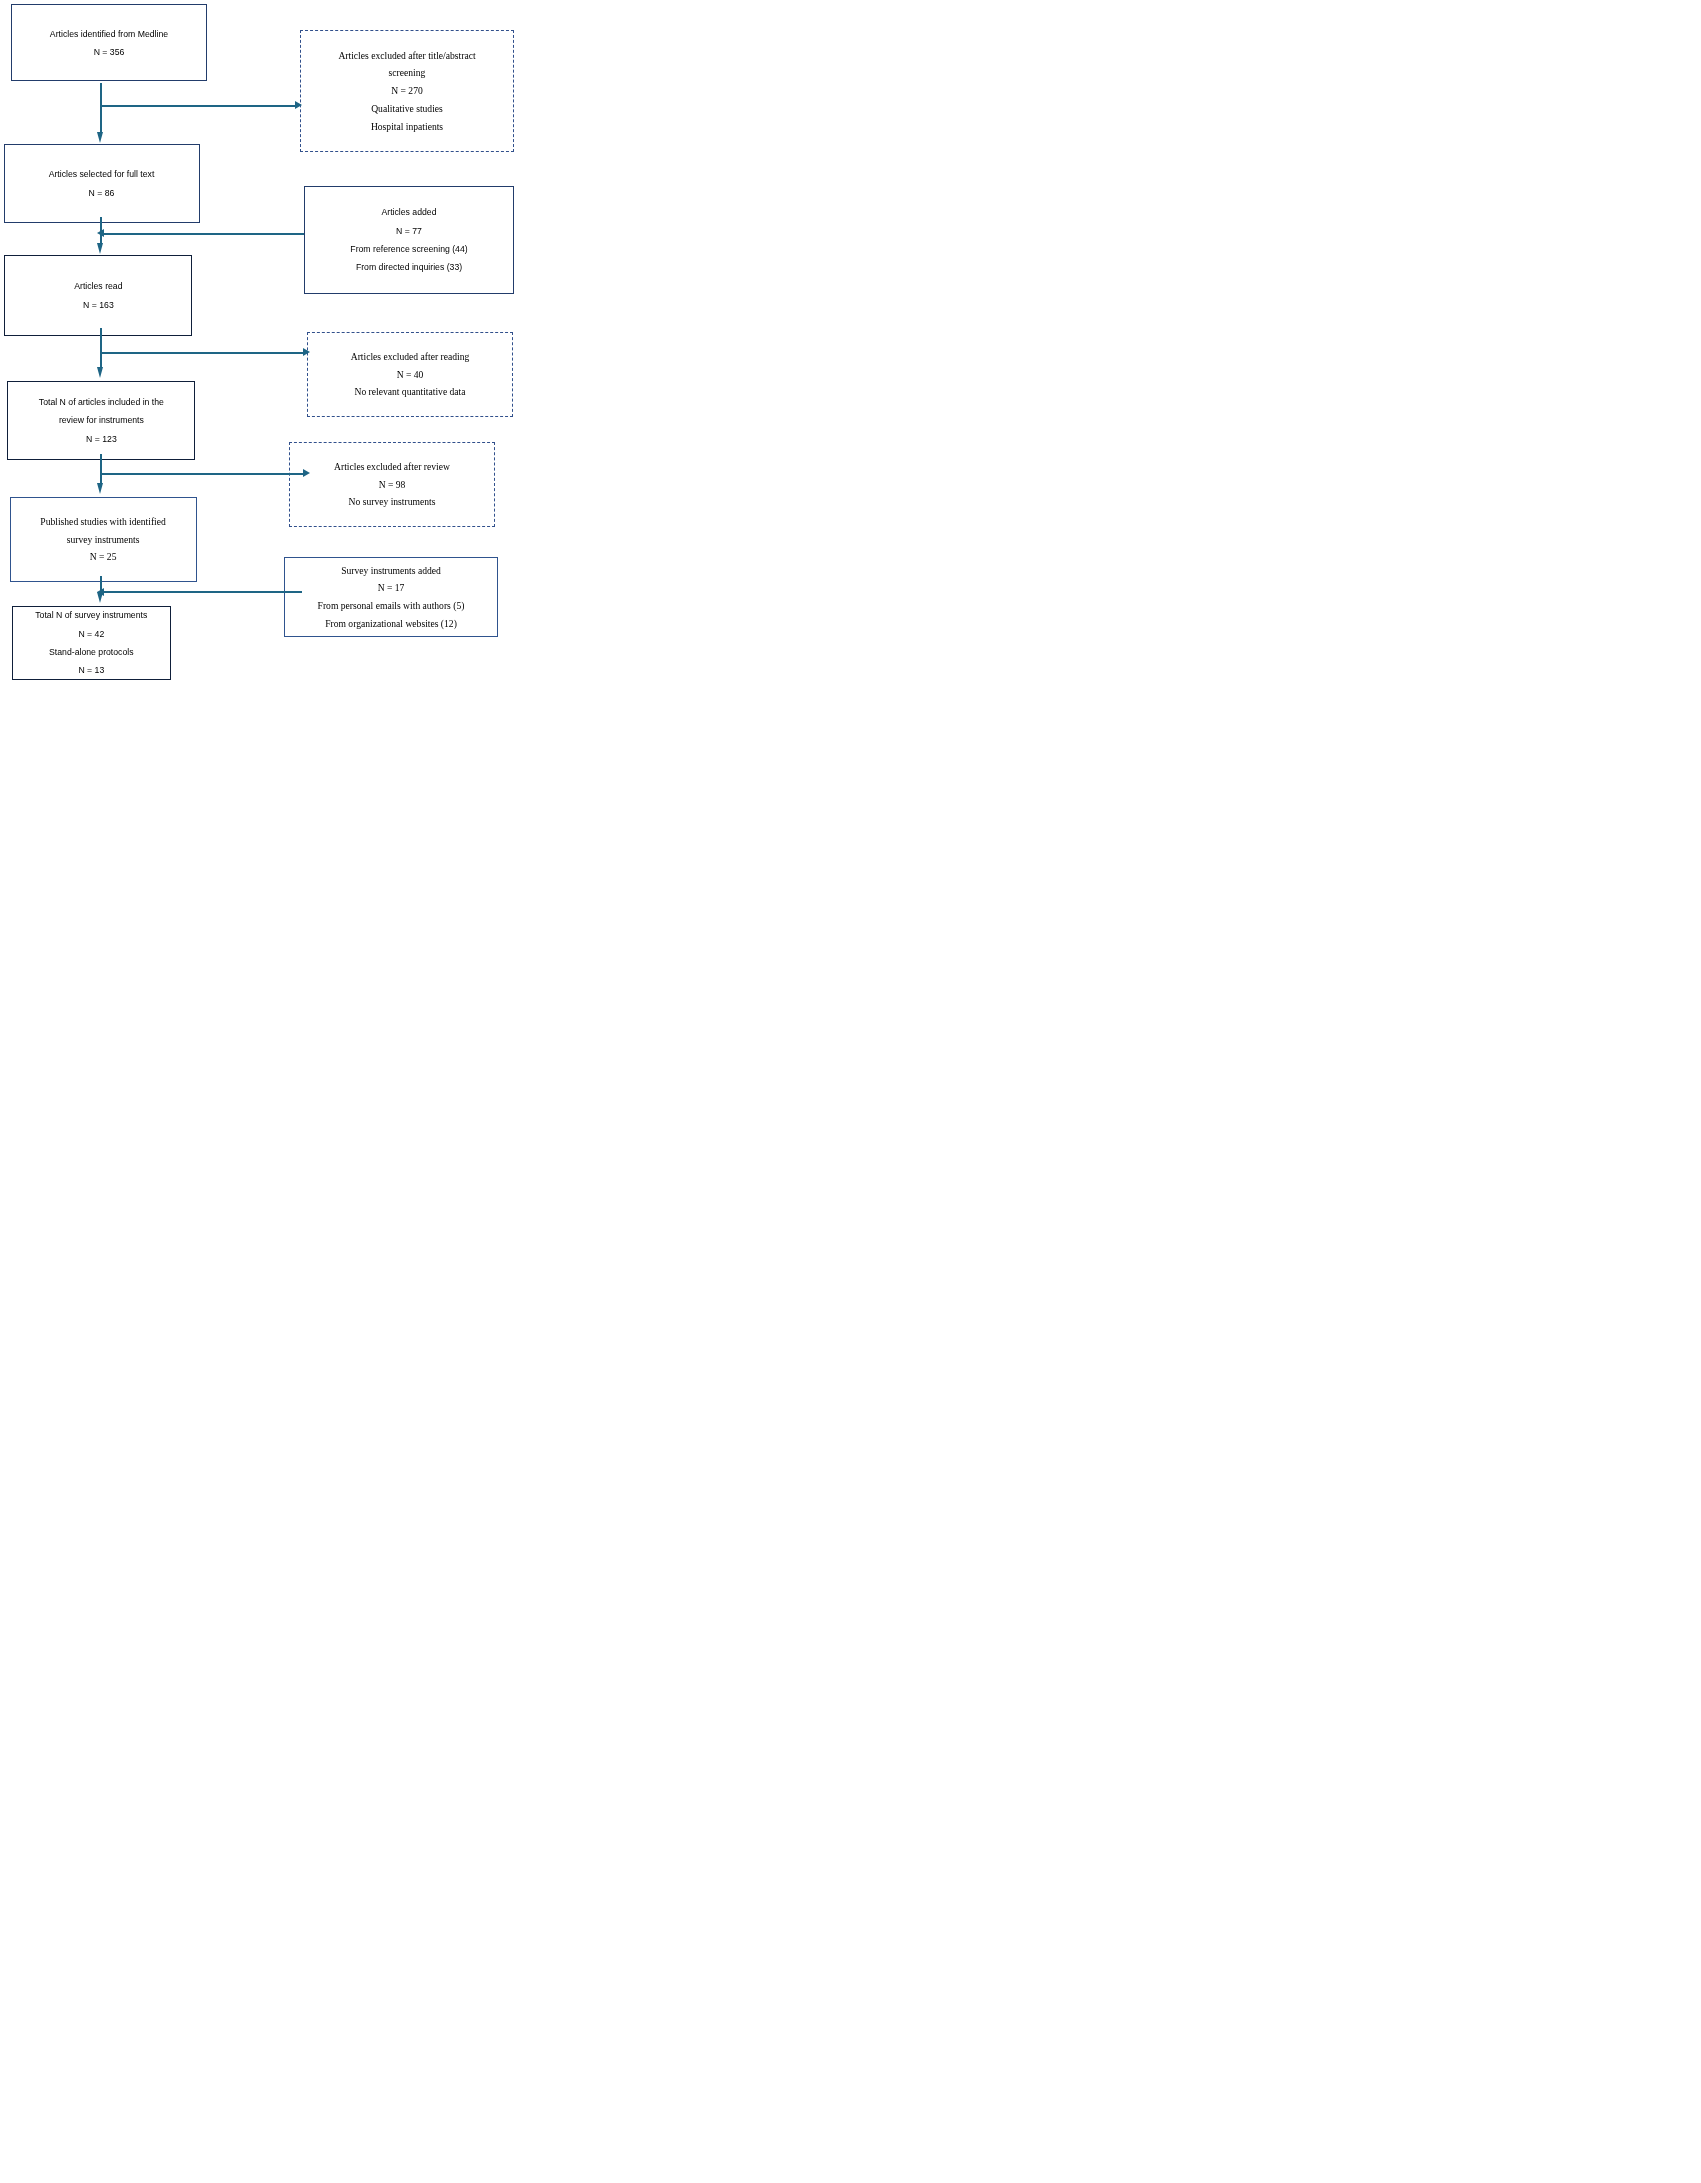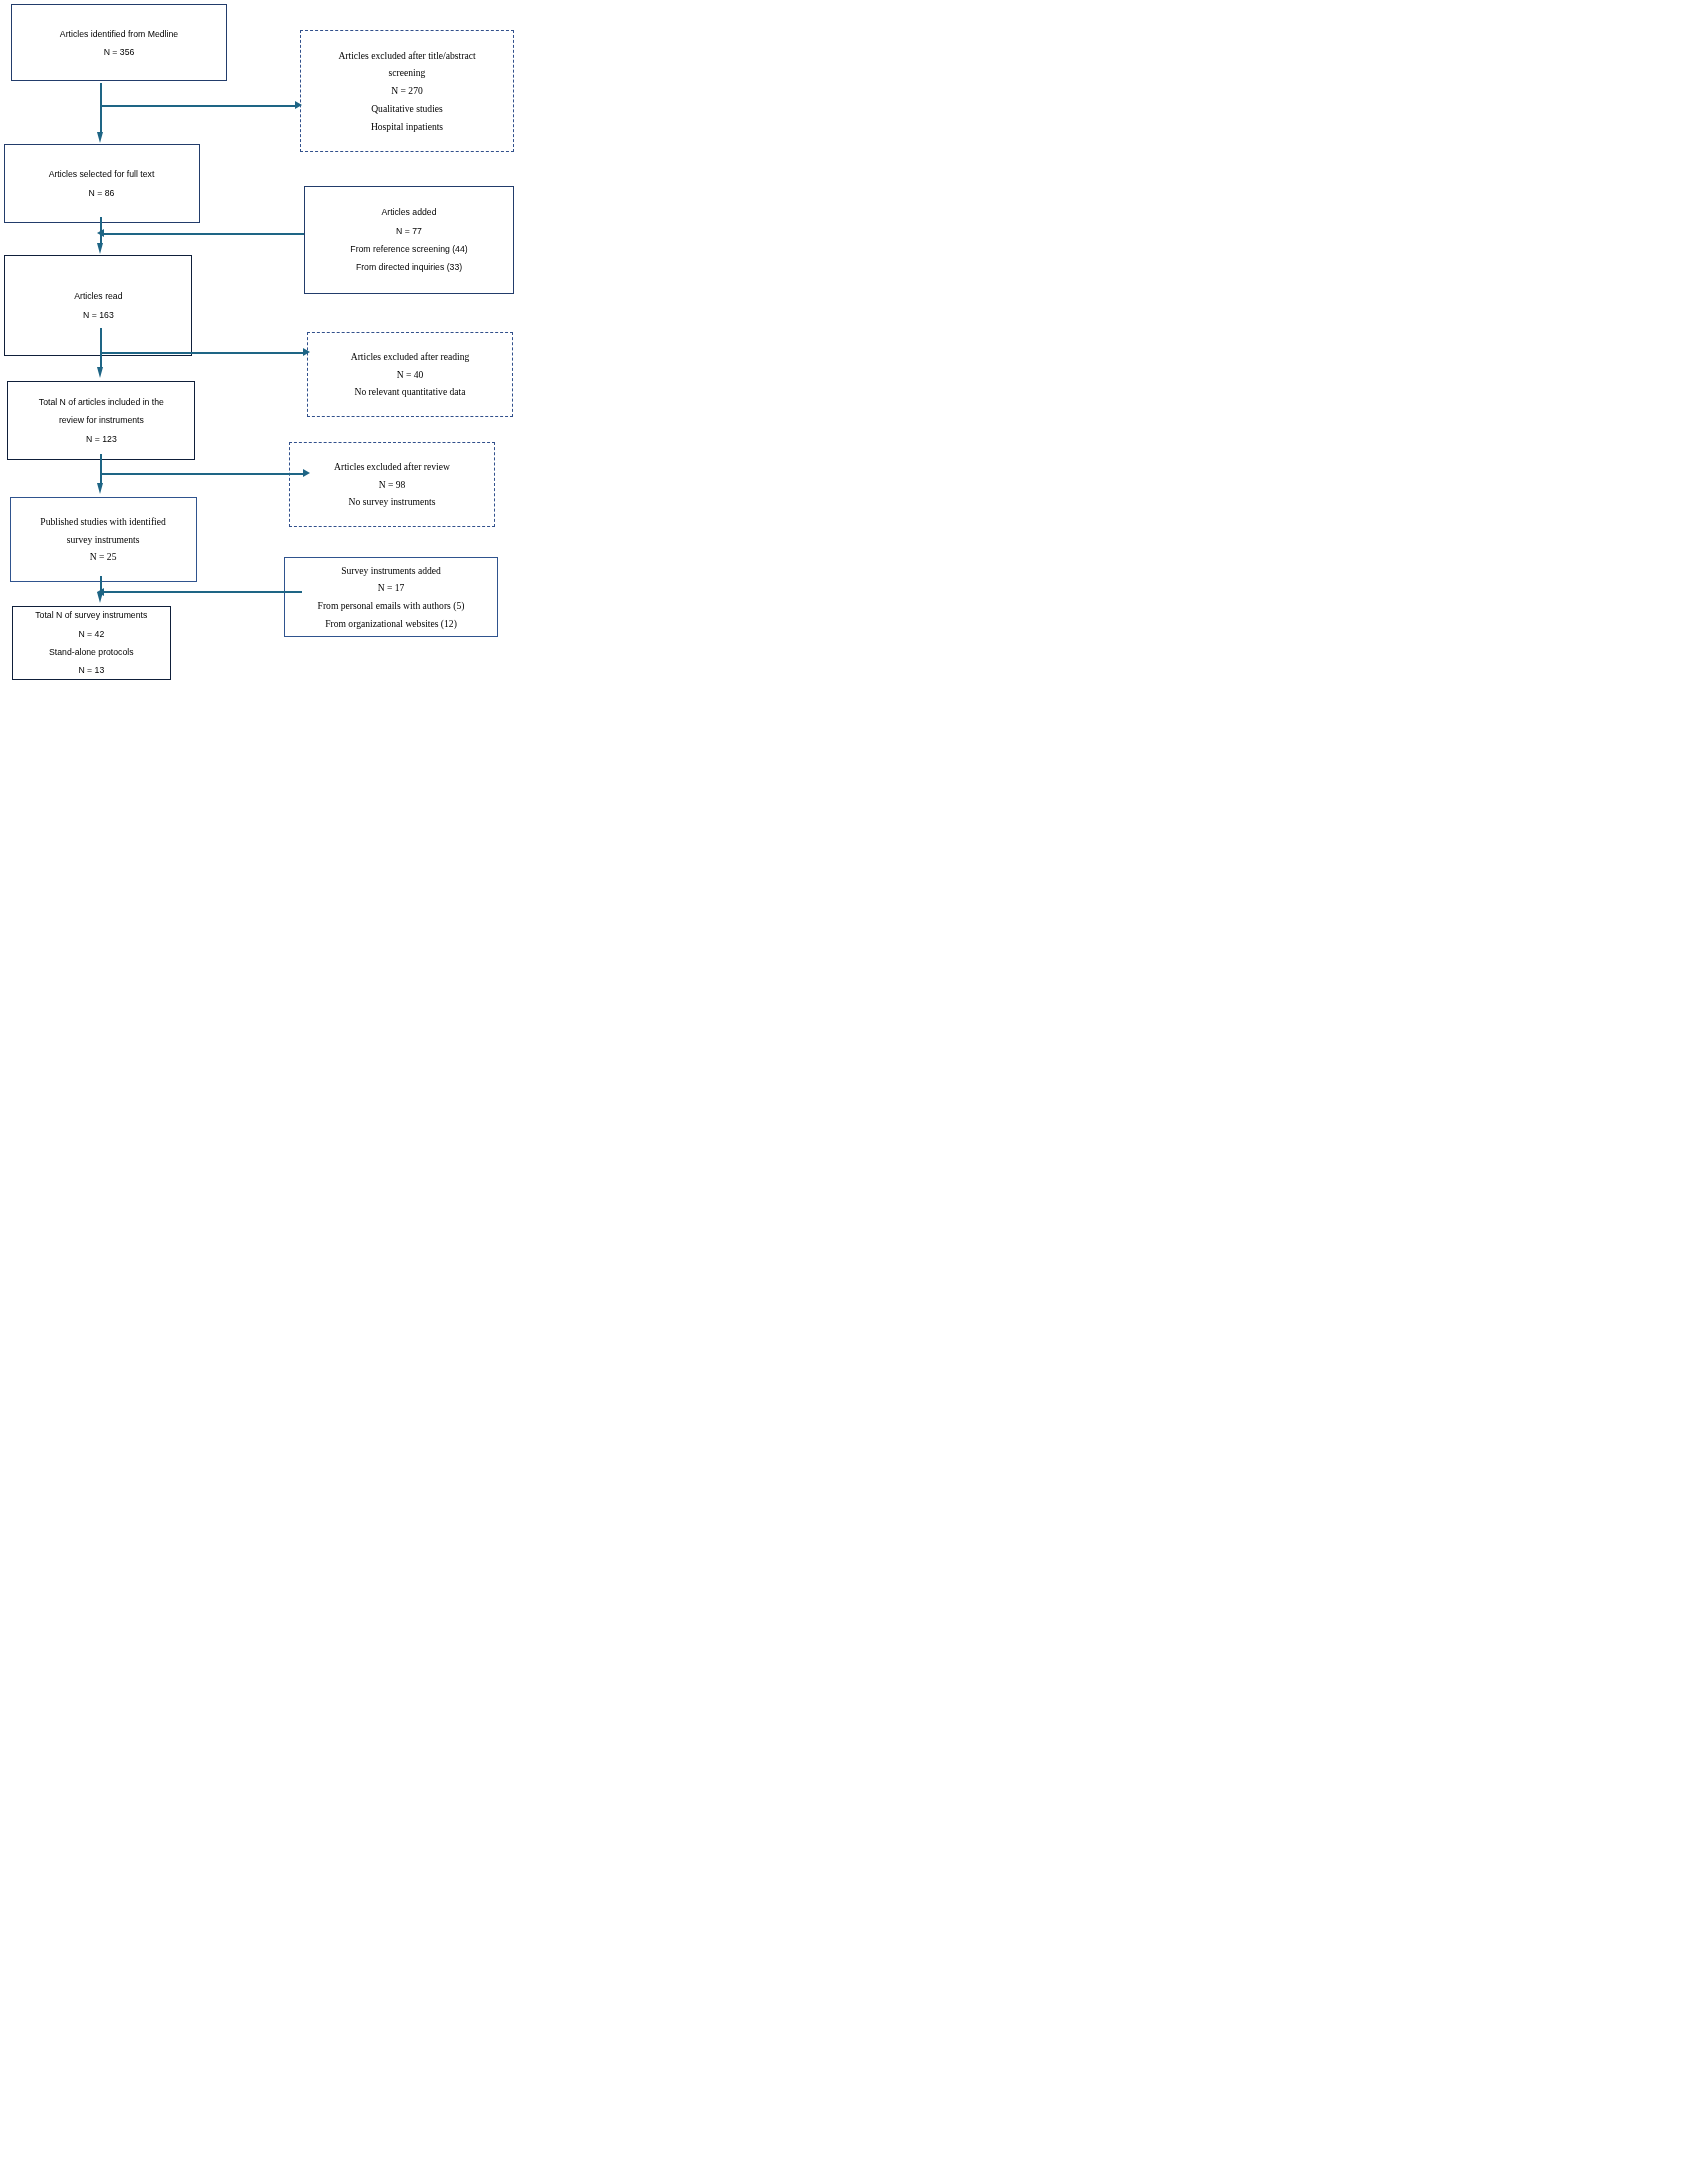--- a/index.html
+++ b/index.html
@@ -21,23 +21,23 @@
   }
   .box div{white-space:nowrap;}
   .sans{font-family:"Liberation Sans", sans-serif;font-size:8.7px;line-height:2.1;}
   .serif{font-family:"Liberation Serif", serif;font-size:9.6px;line-height:1.85;}
   
   .bd-navy  {border:1.7px solid #223C6B;}
   .bd-dark  {border:1.7px solid #0F1F3A;}
   .bd-blue  {border:1.7px solid #2F538E;font-family:Liberation Serif, serif;}
   .bd-dash  {border:1.7px dashed #31508C;}
   
-  .b1{left:11px;  top:4.4px;   width:216px; height:77px;justify-content:center;}
+  .b1{left:11px;  top:4.4px;   width:196px; height:77px;justify-content:center;}
   .b2{left:3.5px;   top:144px;  width:196px; height:79px;}
-  .b3{left:4.4px;  top:255px;  width:188px; height:101px;}
+  .b3{left:4.4px;  top:255px;  width:188px; height:81px;}
   .b4{left:7.4px;  top:381px;  width:188px; height:79px;}
   .b5{left:9.6px;  top:497px; width:187px; height:85px;}
   .b6{left:11.8px;  top:606px; width:159px; height:74px;}
   
   .r1{left:300px; top:30px;   width:214px; height:122px;}
   .r2{left:304px; top:186px;  width:210px; height:108px;}
   .r3{left:307px; top:332px;  width:206px; height:85px;}
   .r4{left:289px; top:442px; width:206px; height:85px;}
   .r5{left:284px; top:557px; width:214px; height:80px;}
   

